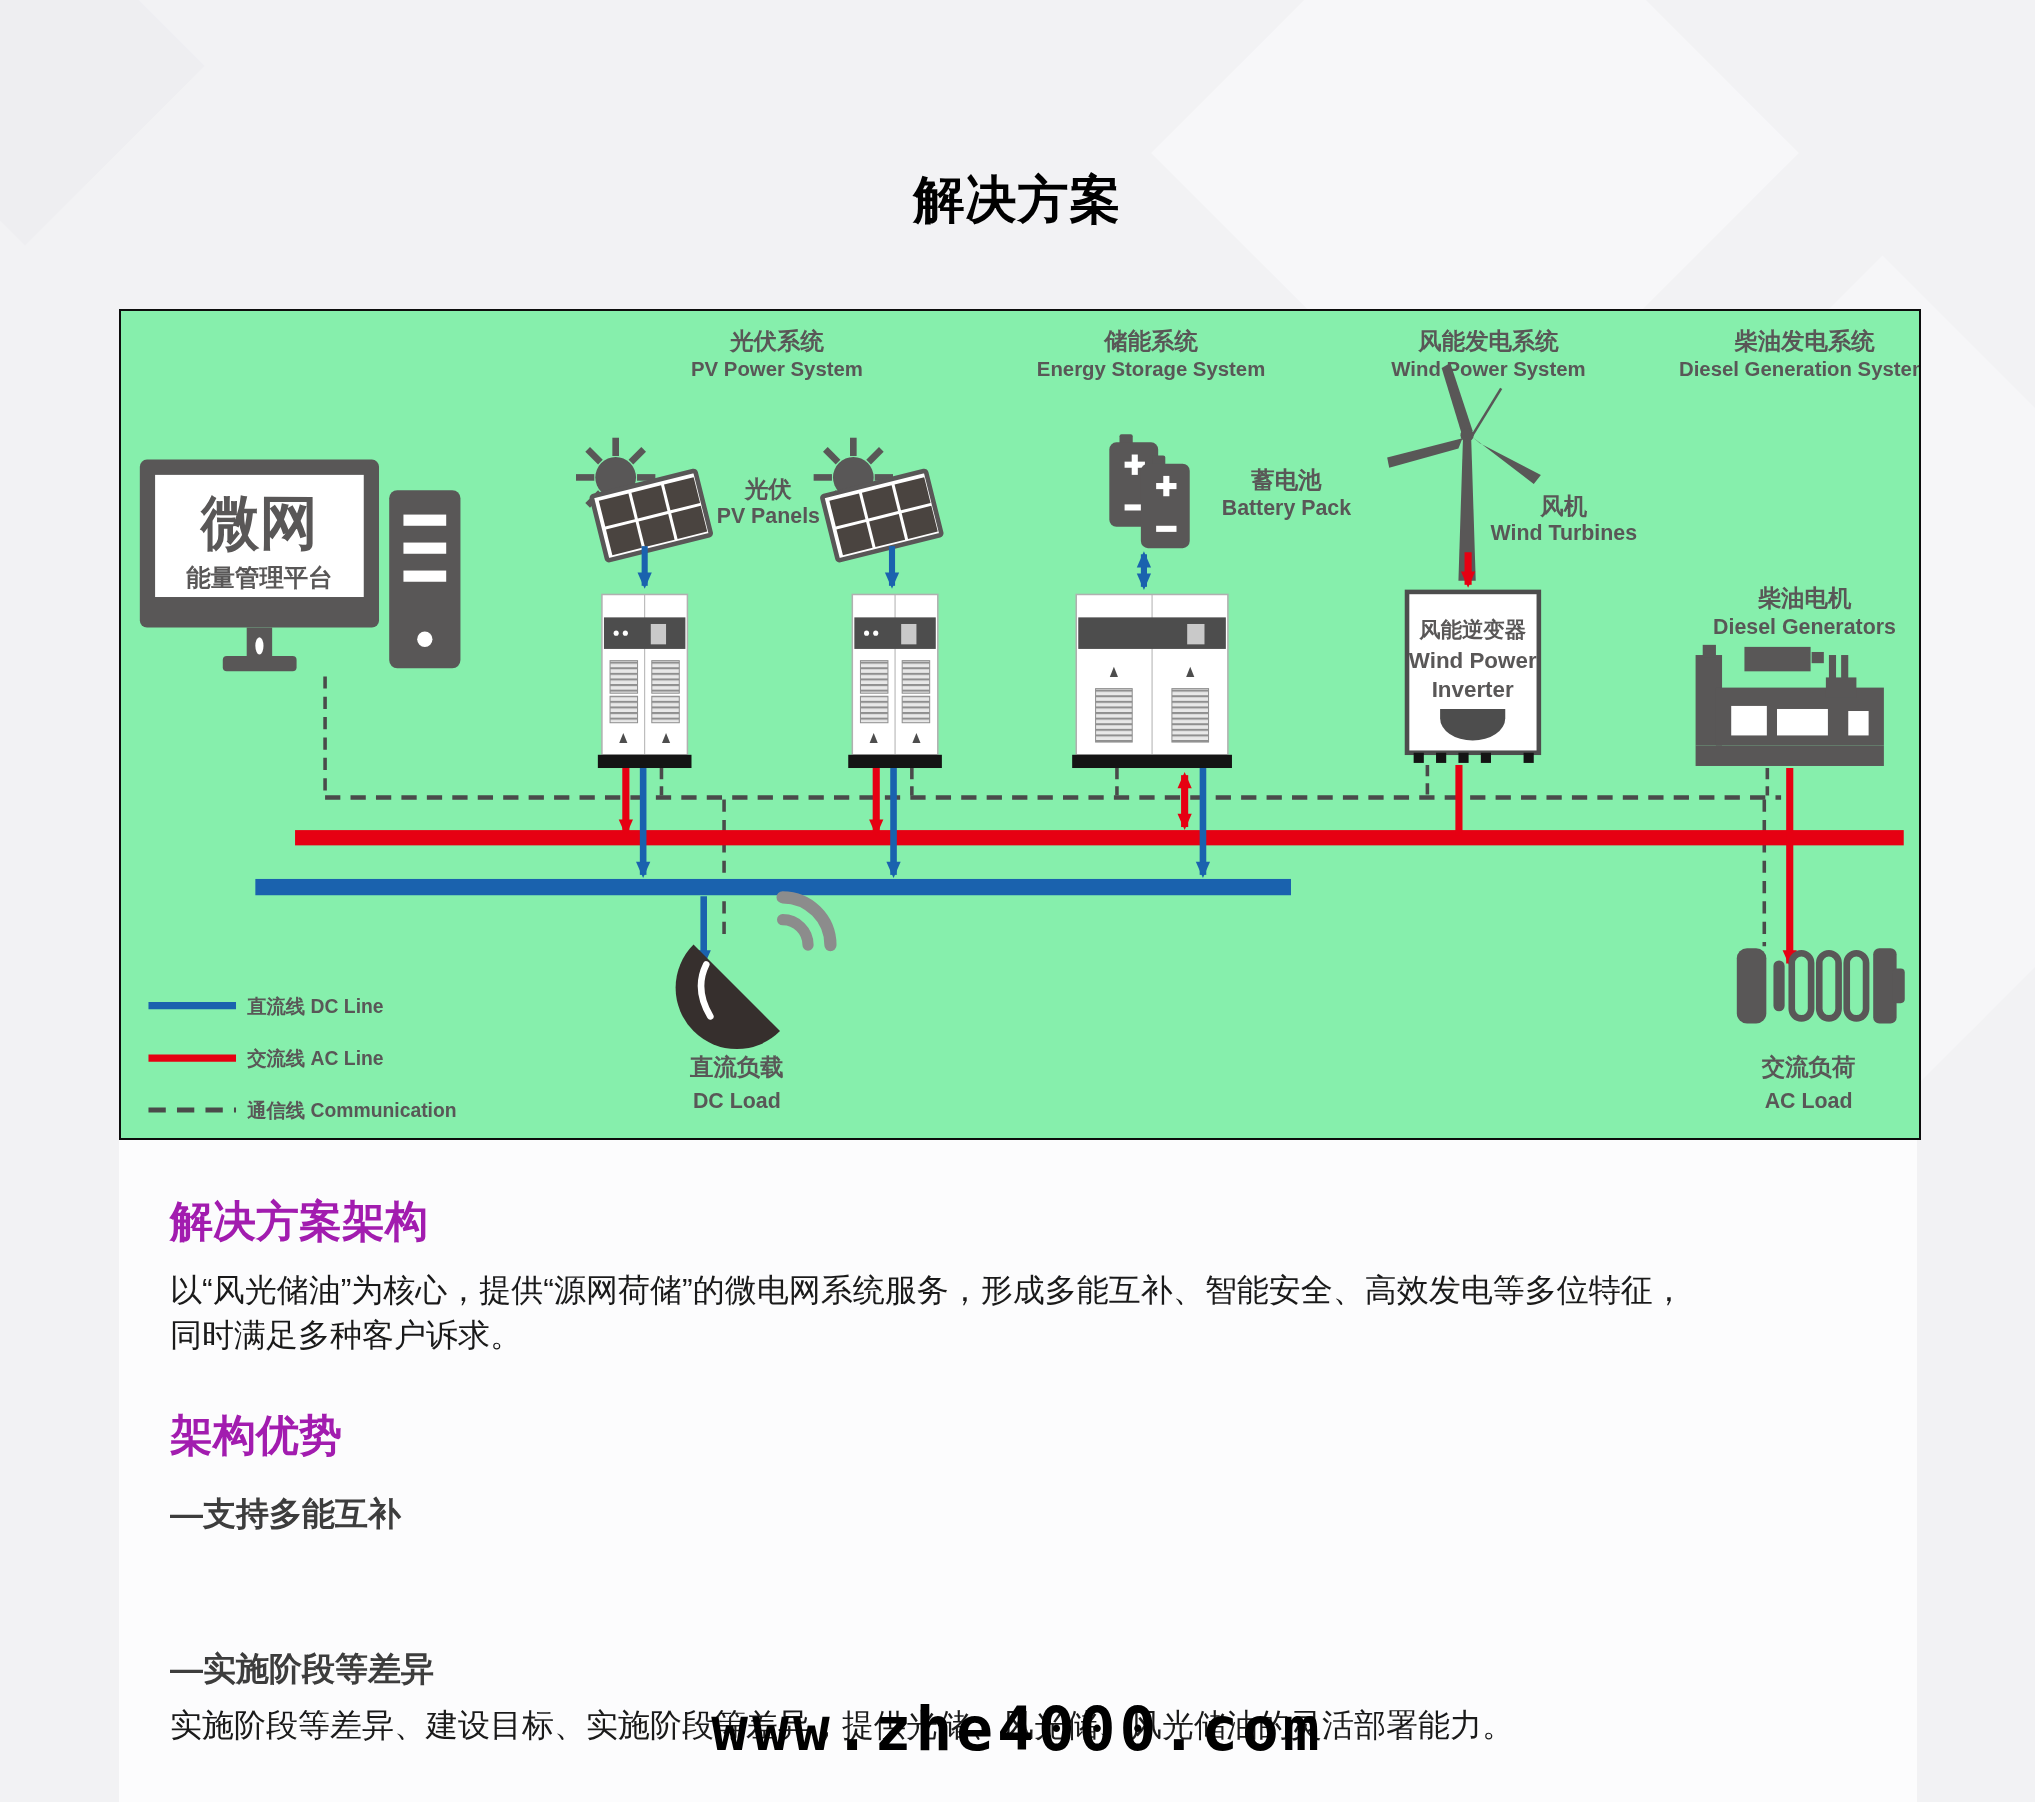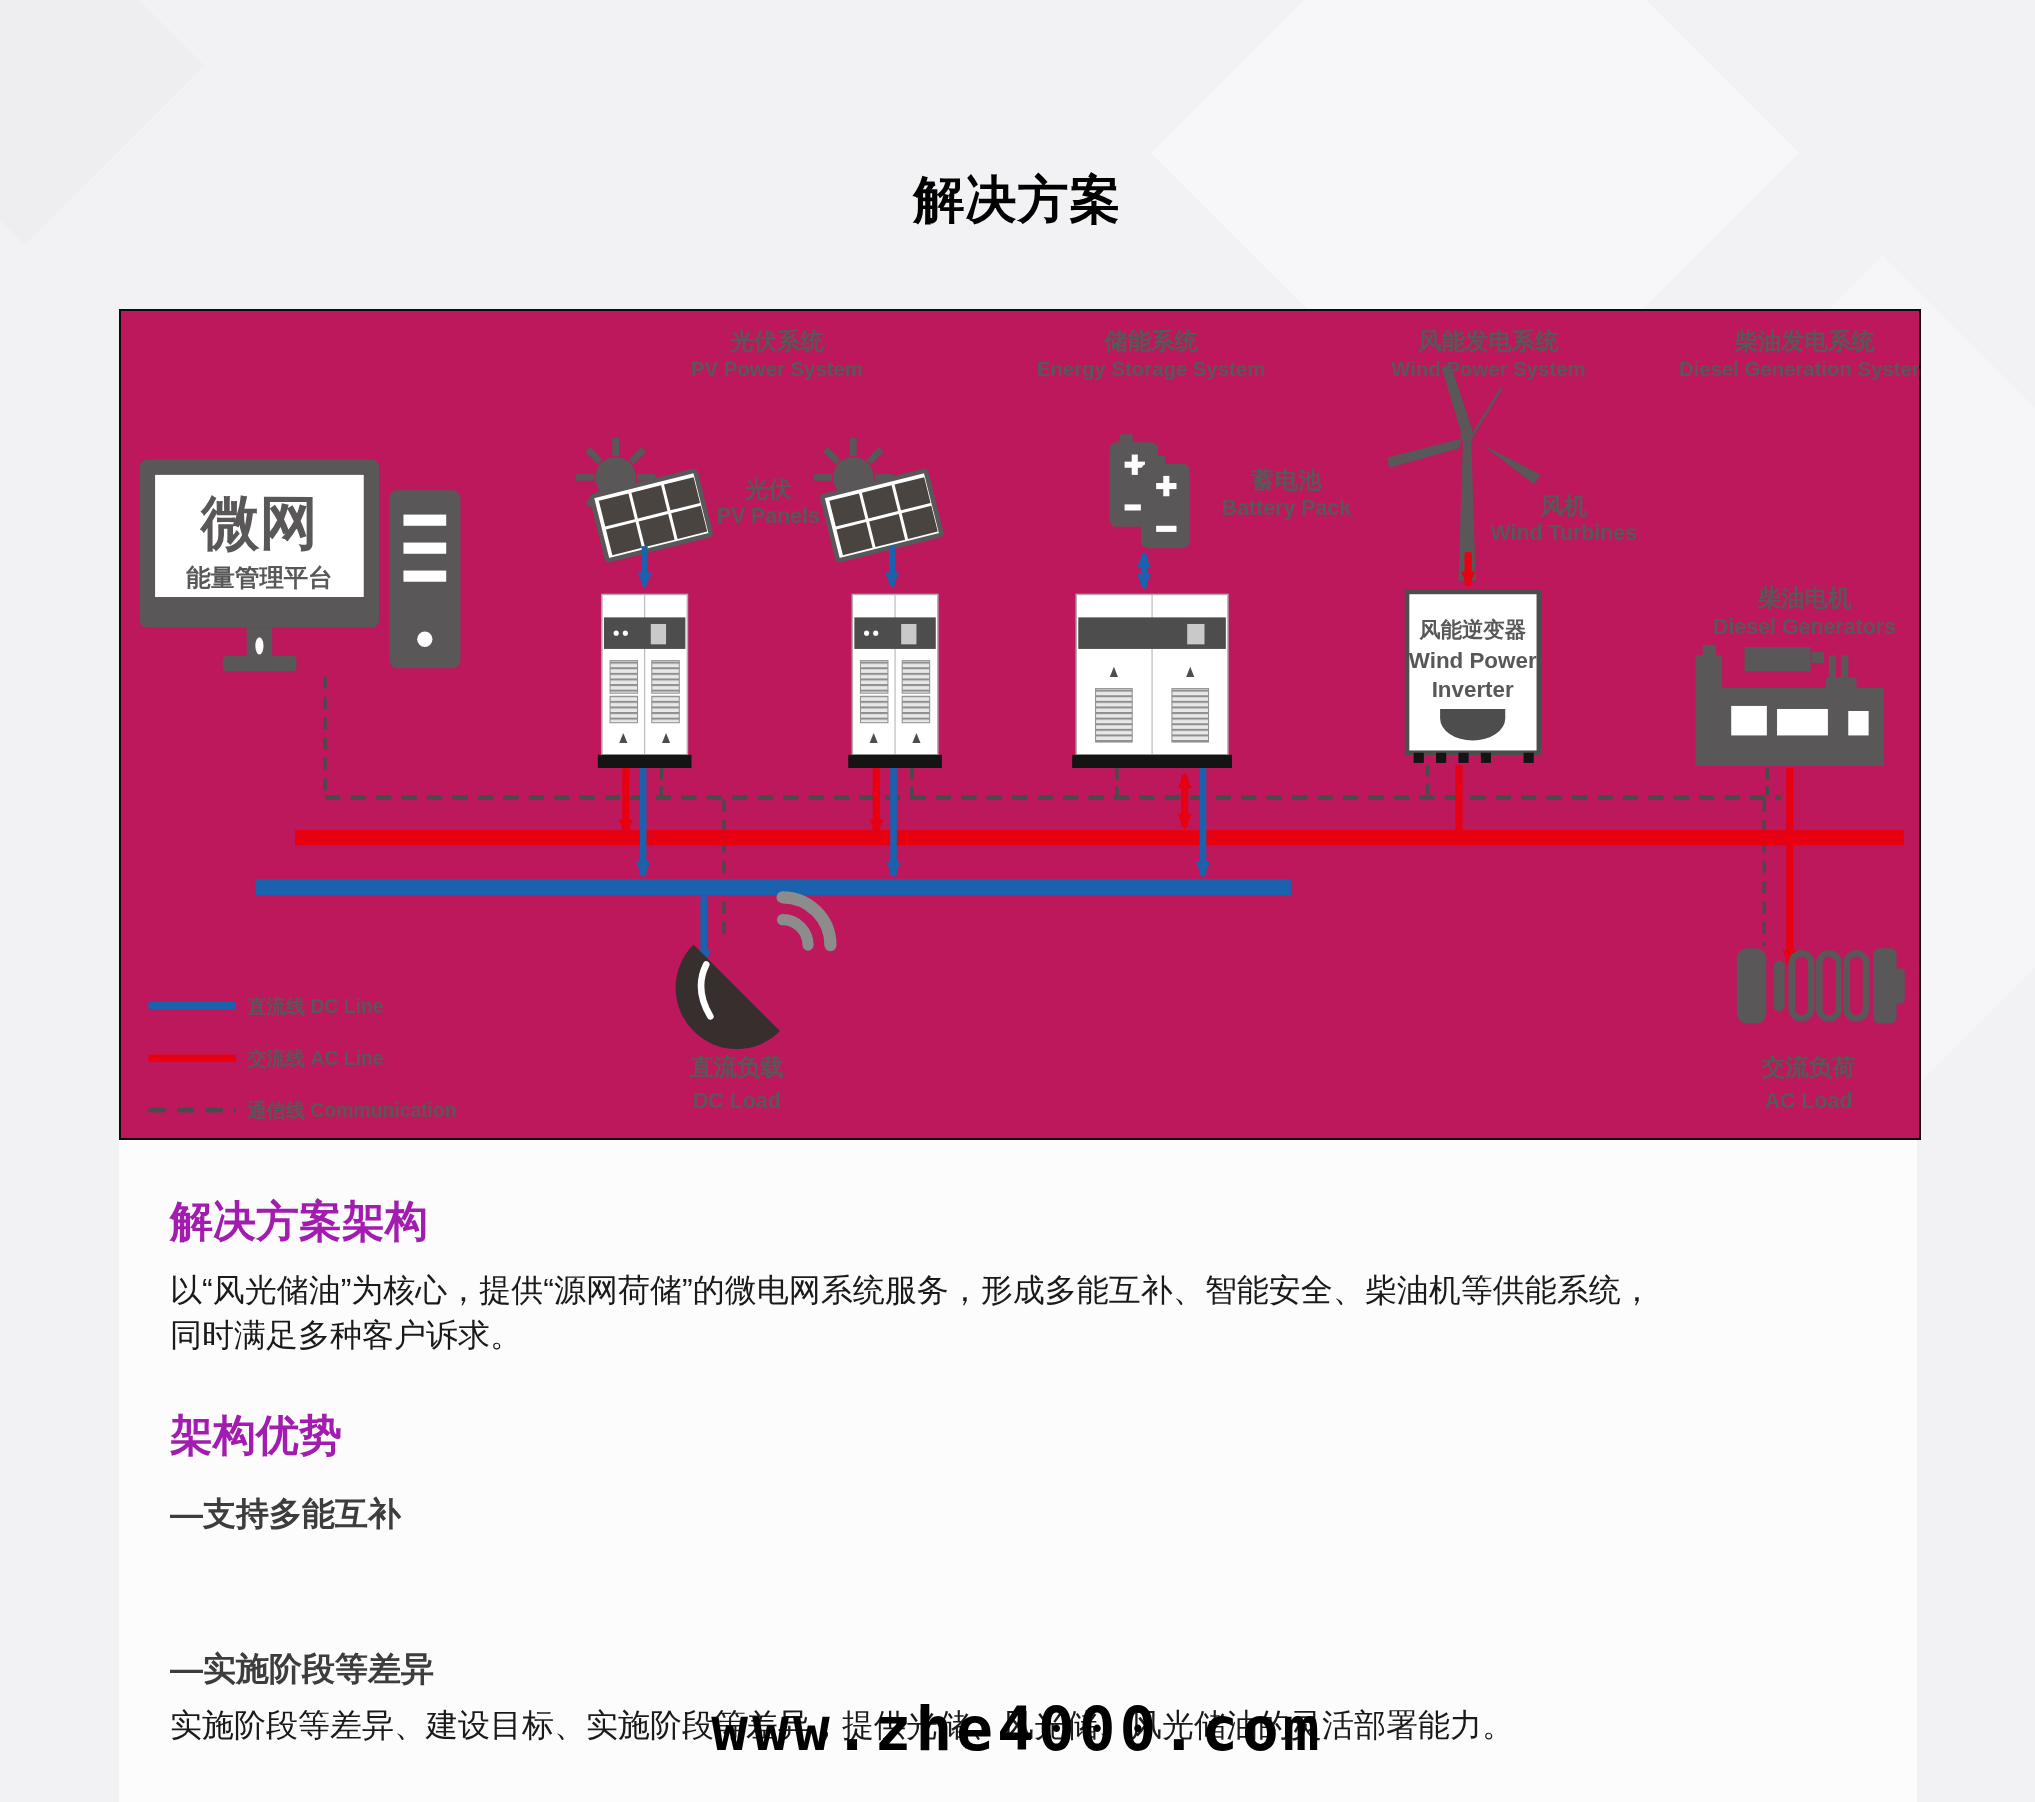--- a/index.html
+++ b/index.html
@@ -11,21 +11,21 @@
   .deco{position:absolute;background:#f7f7f9;transform:rotate(45deg);z-index:0;}
   #deco1{width:458px;height:458px;right:331px;top:-76px;}
   #deco2{width:611px;height:611px;right:-153px;top:382px;background:#f6f6f8;}
   #deco3{width:254px;height:254px;left:-102px;top:-61px;background:#eeeef1;}
   .page-title{
     position:absolute;top:126px;left:0;width:100%;text-align:center;
     font-size:51px;font-weight:bold;color:#000;z-index:2;letter-spacing:1px;margin-top:40px;
   }
   .diagram-panel{
     position:absolute;left:119px;top:309px;width:1798px;height:827px;
-    background:#be185d;border:2.5px solid #0d0d0d;box-sizing:content-box;z-index:2;
+    background:#86efac;border:2.5px solid #0d0d0d;box-sizing:content-box;z-index:2;
   }
   .diagram-panel svg{display:block;width:1798px;height:827px;}
   .content-card{
     position:absolute;left:119px;top:1138px;width:1798px;height:665px;
     background:#fcfcfd;z-index:1;
   }
   .content-card .h2{position:absolute;left:51px;font-size:43px;font-weight:bold;color:#a21caf;}
   .content-card .h3{position:absolute;left:51px;font-size:33px;font-weight:bold;color:#3d3d3d;}
   .content-card .body{position:absolute;left:51px;width:1710px;font-size:32px;color:#1a1a1a;line-height:1.42;white-space:pre-line;}
   #sec1-title{top:55px;}
@@ -287,21 +287,21 @@
     <line x1="54" y1="1468" x2="226" y2="1468" stroke="#e60012" stroke-width="14"></line>
     <text x="248" y="1482" class="legend-lbl">交流线 AC Line</text>
     <line x1="54" y1="1570" x2="226" y2="1570" stroke="#4a4a4a" stroke-width="10" stroke-dasharray="34 22"></line>
     <text x="248" y="1584" class="legend-lbl">通信线 Communication</text>
   </g>
 </svg>
 </div>
 
 <div class="content-card">
   <div class="h2" id="sec1-title">解决方案架构</div>
-  <div class="body" id="sec1-body">以“风光储油”为核心，提供“源网荷储”的微电网系统服务，形成多能互补、智能安全、柴油机等供能系统，
+  <div class="body" id="sec1-body">以“风光储油”为核心，提供“源网荷储”的微电网系统服务，形成多能互补、智能安全、高效发电等多位特征，
 同时满足多种客户诉求。</div>
   <div class="h2" id="sec2-title">架构优势</div>
   <div class="h3" id="feat1-title">—支持多能互补</div>
   <div class="h3" id="feat2-title">—实施阶段等差异</div>
   <div class="body" id="feat2-body">实施阶段等差异、建设目标、实施阶段等差异，提供光储、风光储、风光储油的灵活部署能力。</div>
 </div>
 
 <div class="watermark">www.zhe4000.com</div>
 
 

